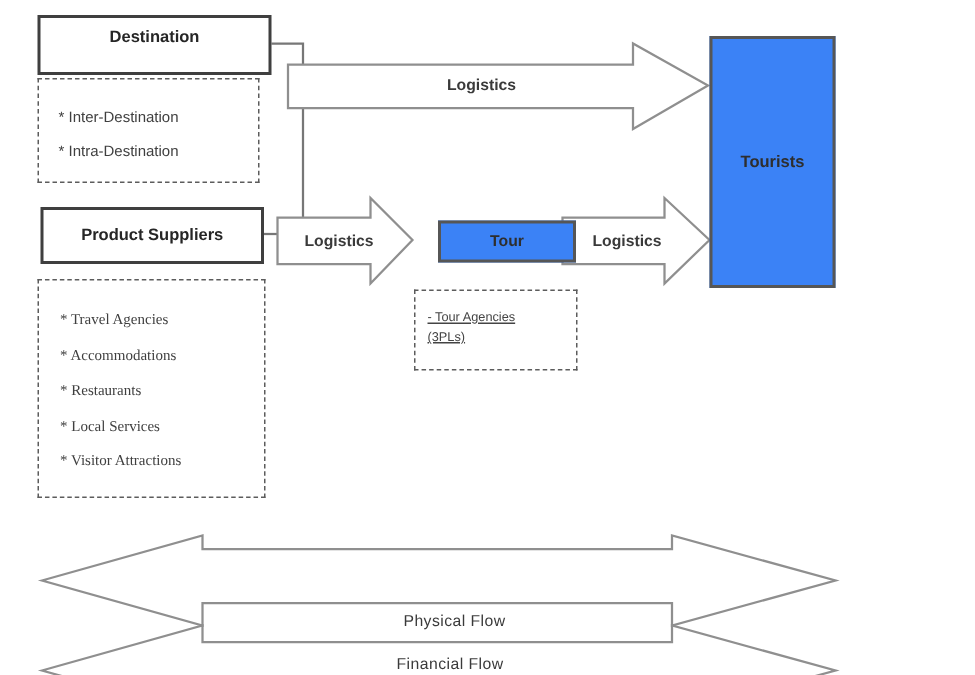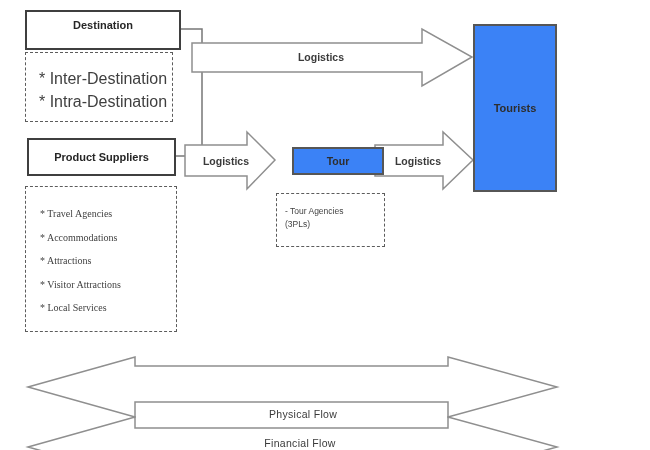--- a/index.html
+++ b/index.html
@@ -17,31 +17,31 @@
   }
   .graybox{
     background:#3b82f6;border:2px solid #565656;
     display:flex;align-items:center;justify-content:center;
     font-weight:600;font-size:10.5px;color:#2e2e2e;
   }
   .dashbox{
     background:#ffffff;border:1px dashed #5c5c5c;color:#3f3f3f;
   }
   .dashbox ul{list-style:none;margin:0;padding:0;}
-  .listbox{font-size:16px;line-height:23px;padding:14px 0 0 13px;}
+  .listbox{font-size:10px;line-height:23px;padding:14px 0 0 13px;}
   .listbox2{font-size:10px;line-height:23.5px;padding:15px 0 0 14px;font-family:Liberation Serif, serif;}
   .arrowlabel{
     text-align:center;font-size:10.5px;font-weight:600;color:#3a3a3a;
     line-height:18px;background:transparent;
   }
   .flowlabel{
     text-align:center;font-size:10.5px;font-weight:500;color:#3a3a3a;
     line-height:18px;letter-spacing:0.3px;
   }
-  .agencies{font-size:8.5px;line-height:13px;padding:11px 0 0 8px;color:#444;}
+  .agencies{font-size:8.5px;line-height:13px;padding:11px 0 0 8px;color:#444;text-decoration:underline;}
 </style>
 </head>
 <body>
 
 <div class="canvas">
 
   <svg width="650" height="450" viewBox="0 0 650 450">
 
     <polyline points="173,29 202,29 202,146" fill="none" stroke="#777777" stroke-width="1.5"></polyline>
 
@@ -70,23 +70,23 @@
   </div>
 
   <div class="abs solidbox" style="left:27px;top:138px;width:149px;height:38px;font-weight:600;">
     <span>Product Suppliers</span>
   </div>
 
   <div class="abs dashbox listbox2" style="left:25px;top:186px;width:152px;height:146px;">
     <ul>
       <li>* Travel Agencies</li>
       <li>* Accommodations</li>
-      <li>* Attractions</li>
+      <li>* Restaurants</li>
+      <li>* Local Services</li>
       <li>* Visitor Attractions</li>
-      <li>* Local Services</li>
     </ul>
   </div>
 
   <div class="abs graybox" style="left:292px;top:147px;width:92px;height:28px;">
     <span>Tour</span>
   </div>
 
   <div class="abs graybox" style="left:473px;top:24px;width:84px;height:168px;font-weight:bold;font-size:11px;">
     <span>Tourists</span>
   </div>

